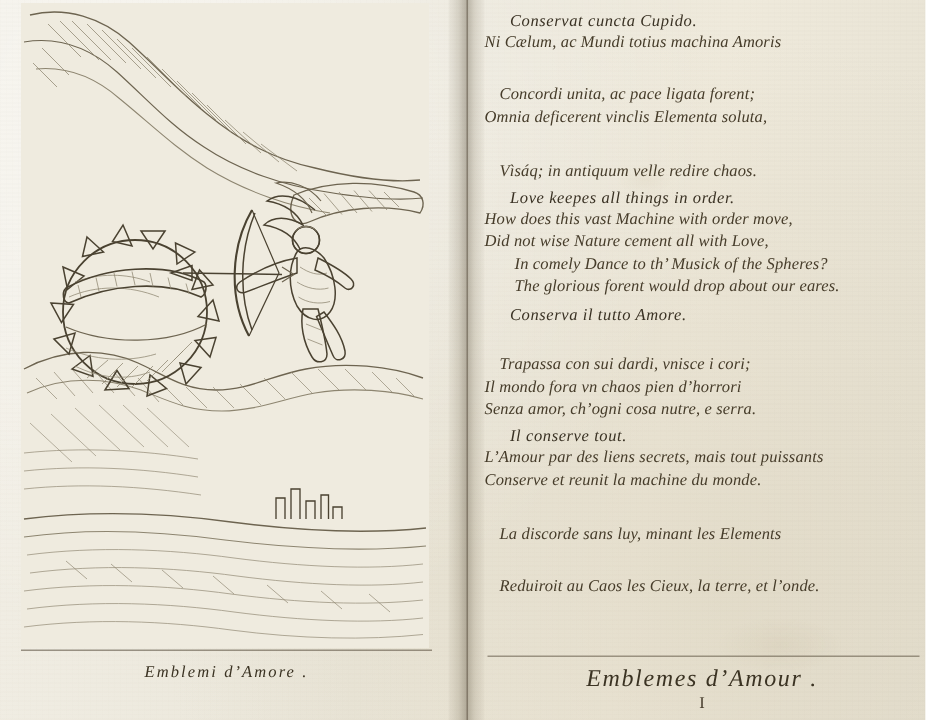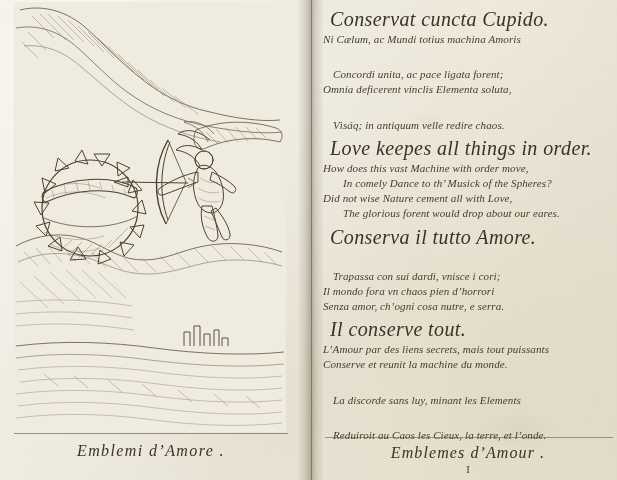--- a/index.html
+++ b/index.html
@@ -91,21 +91,21 @@
     background: rgba(80,70,52,0.55);
   }
   .plate-caption {
     position: absolute;
     left: 14px;
     top: 442px;
     width: 274px;
     text-align: center;
     font-family: "Liberation Serif", serif;
     font-style: italic;
-    font-size: 16px;
+    font-size: 11px;
     letter-spacing: 1.4px;
     color: #3b3323;
   }
 
   
   .textleaf {
     position: absolute;
     left: 323px;
     top: 0;
     width: 294px;
@@ -114,24 +114,24 @@
   .poem {
     position: absolute;
     left: 0;
     top: 4px;
     width: 288px;
   }
   .stanza { margin: 0 0 2px 0; }
   .heading {
     font-family: "Liberation Serif", serif;
     font-style: italic;
-    font-size: 20px;
+    font-size: 11px;
     color: #3a3224;
     letter-spacing: .4px;
-    margin: 4px 0 1px 7px;
+    margin: 4px 0 1px 17px;
     white-space: nowrap;
   }
   .line {
     font-family: Liberation Serif, serif;
     font-style: italic;
     font-size: 11px;
     line-height: 15.2px;
     color: #463c2a;
     letter-spacing: .1px;
     white-space: nowrap;
@@ -397,22 +397,22 @@
         <div class="heading">Conservat cuncta Cupido.</div>
         <div class="line">Ni Cælum, ac Mundi totius machina Amoris</div>
         <div class="line ind1">Concordi unita, ac pace ligata forent;</div>
         <div class="line">Omnia deficerent vinclis Elementa soluta,</div>
         <div class="line ind1">Vìsáq; in antiquum velle redire chaos.</div>
       </div>
 
       <div class="stanza">
         <div class="heading">Love keepes all things in order.</div>
         <div class="line">How does this vast Machine with order move,</div>
+        <div class="line">Did not wise Nature cement all with Love,</div>
         <div class="line ind2">In comely Dance to th’ Musick of the Spheres?</div>
-        <div class="line">Did not wise Nature cement all with Love,</div>
         <div class="line ind2">The glorious forent would drop about our eares.</div>
       </div>
 
       <div class="stanza">
         <div class="heading">Conserva il tutto Amore.</div>
         <div class="line ind1">Trapassa con sui dardi, vnisce i cori;</div>
         <div class="line">Il mondo fora vn chaos pien d’horrori</div>
         <div class="line">Senza amor, ch’ogni cosa nutre, e serra.</div>
       </div>
 

